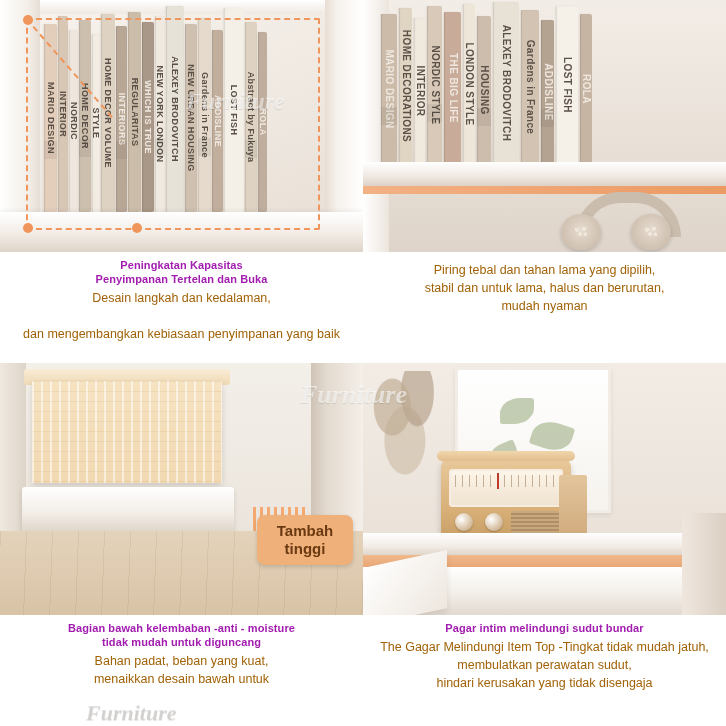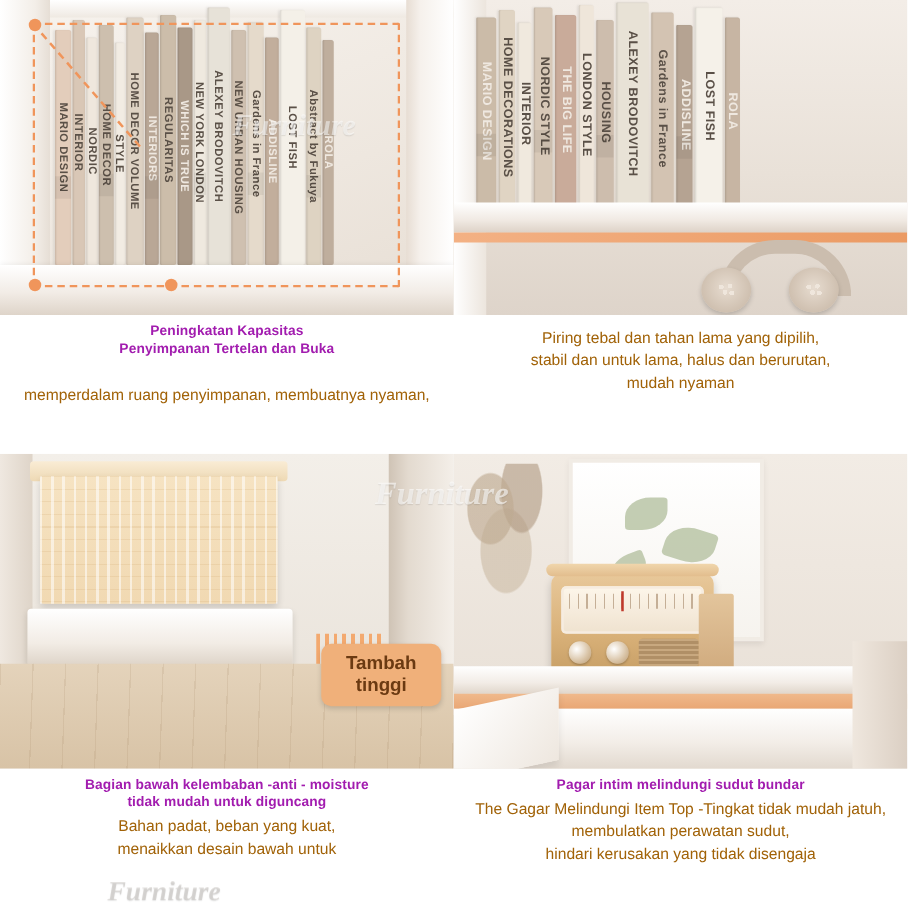--- a/index.html
+++ b/index.html
@@ -460,22 +460,23 @@
           <span class="diag"></span>
         </div>
         <div class="wm w1">Furniture</div>
       </div>
       <div class="cap">
         <h3>
           <span>Peningkatan Kapasitas</span><br>
           <span>Penyimpanan Tertelan dan Buka</span>
         </h3>
         <p>
+          <span>Desain langkah dan kedalaman,</span><br>
           <br>
-          <span>memperdalam ruang penyimpanan, membuatnya nyaman,</span><br>
+          <span>dan mengembangkan kebiasaan penyimpanan yang baik</span>
         </p>
       </div>
     </div>
 
     <div class="cell">
       <div class="photo p2">
         <div class="wall2"></div>
         <div class="side2"></div>
         <div class="books2" id="books2">
             <div class="book dark" style="width: 16px; height: 150px; background: rgb(203, 187, 168);">

